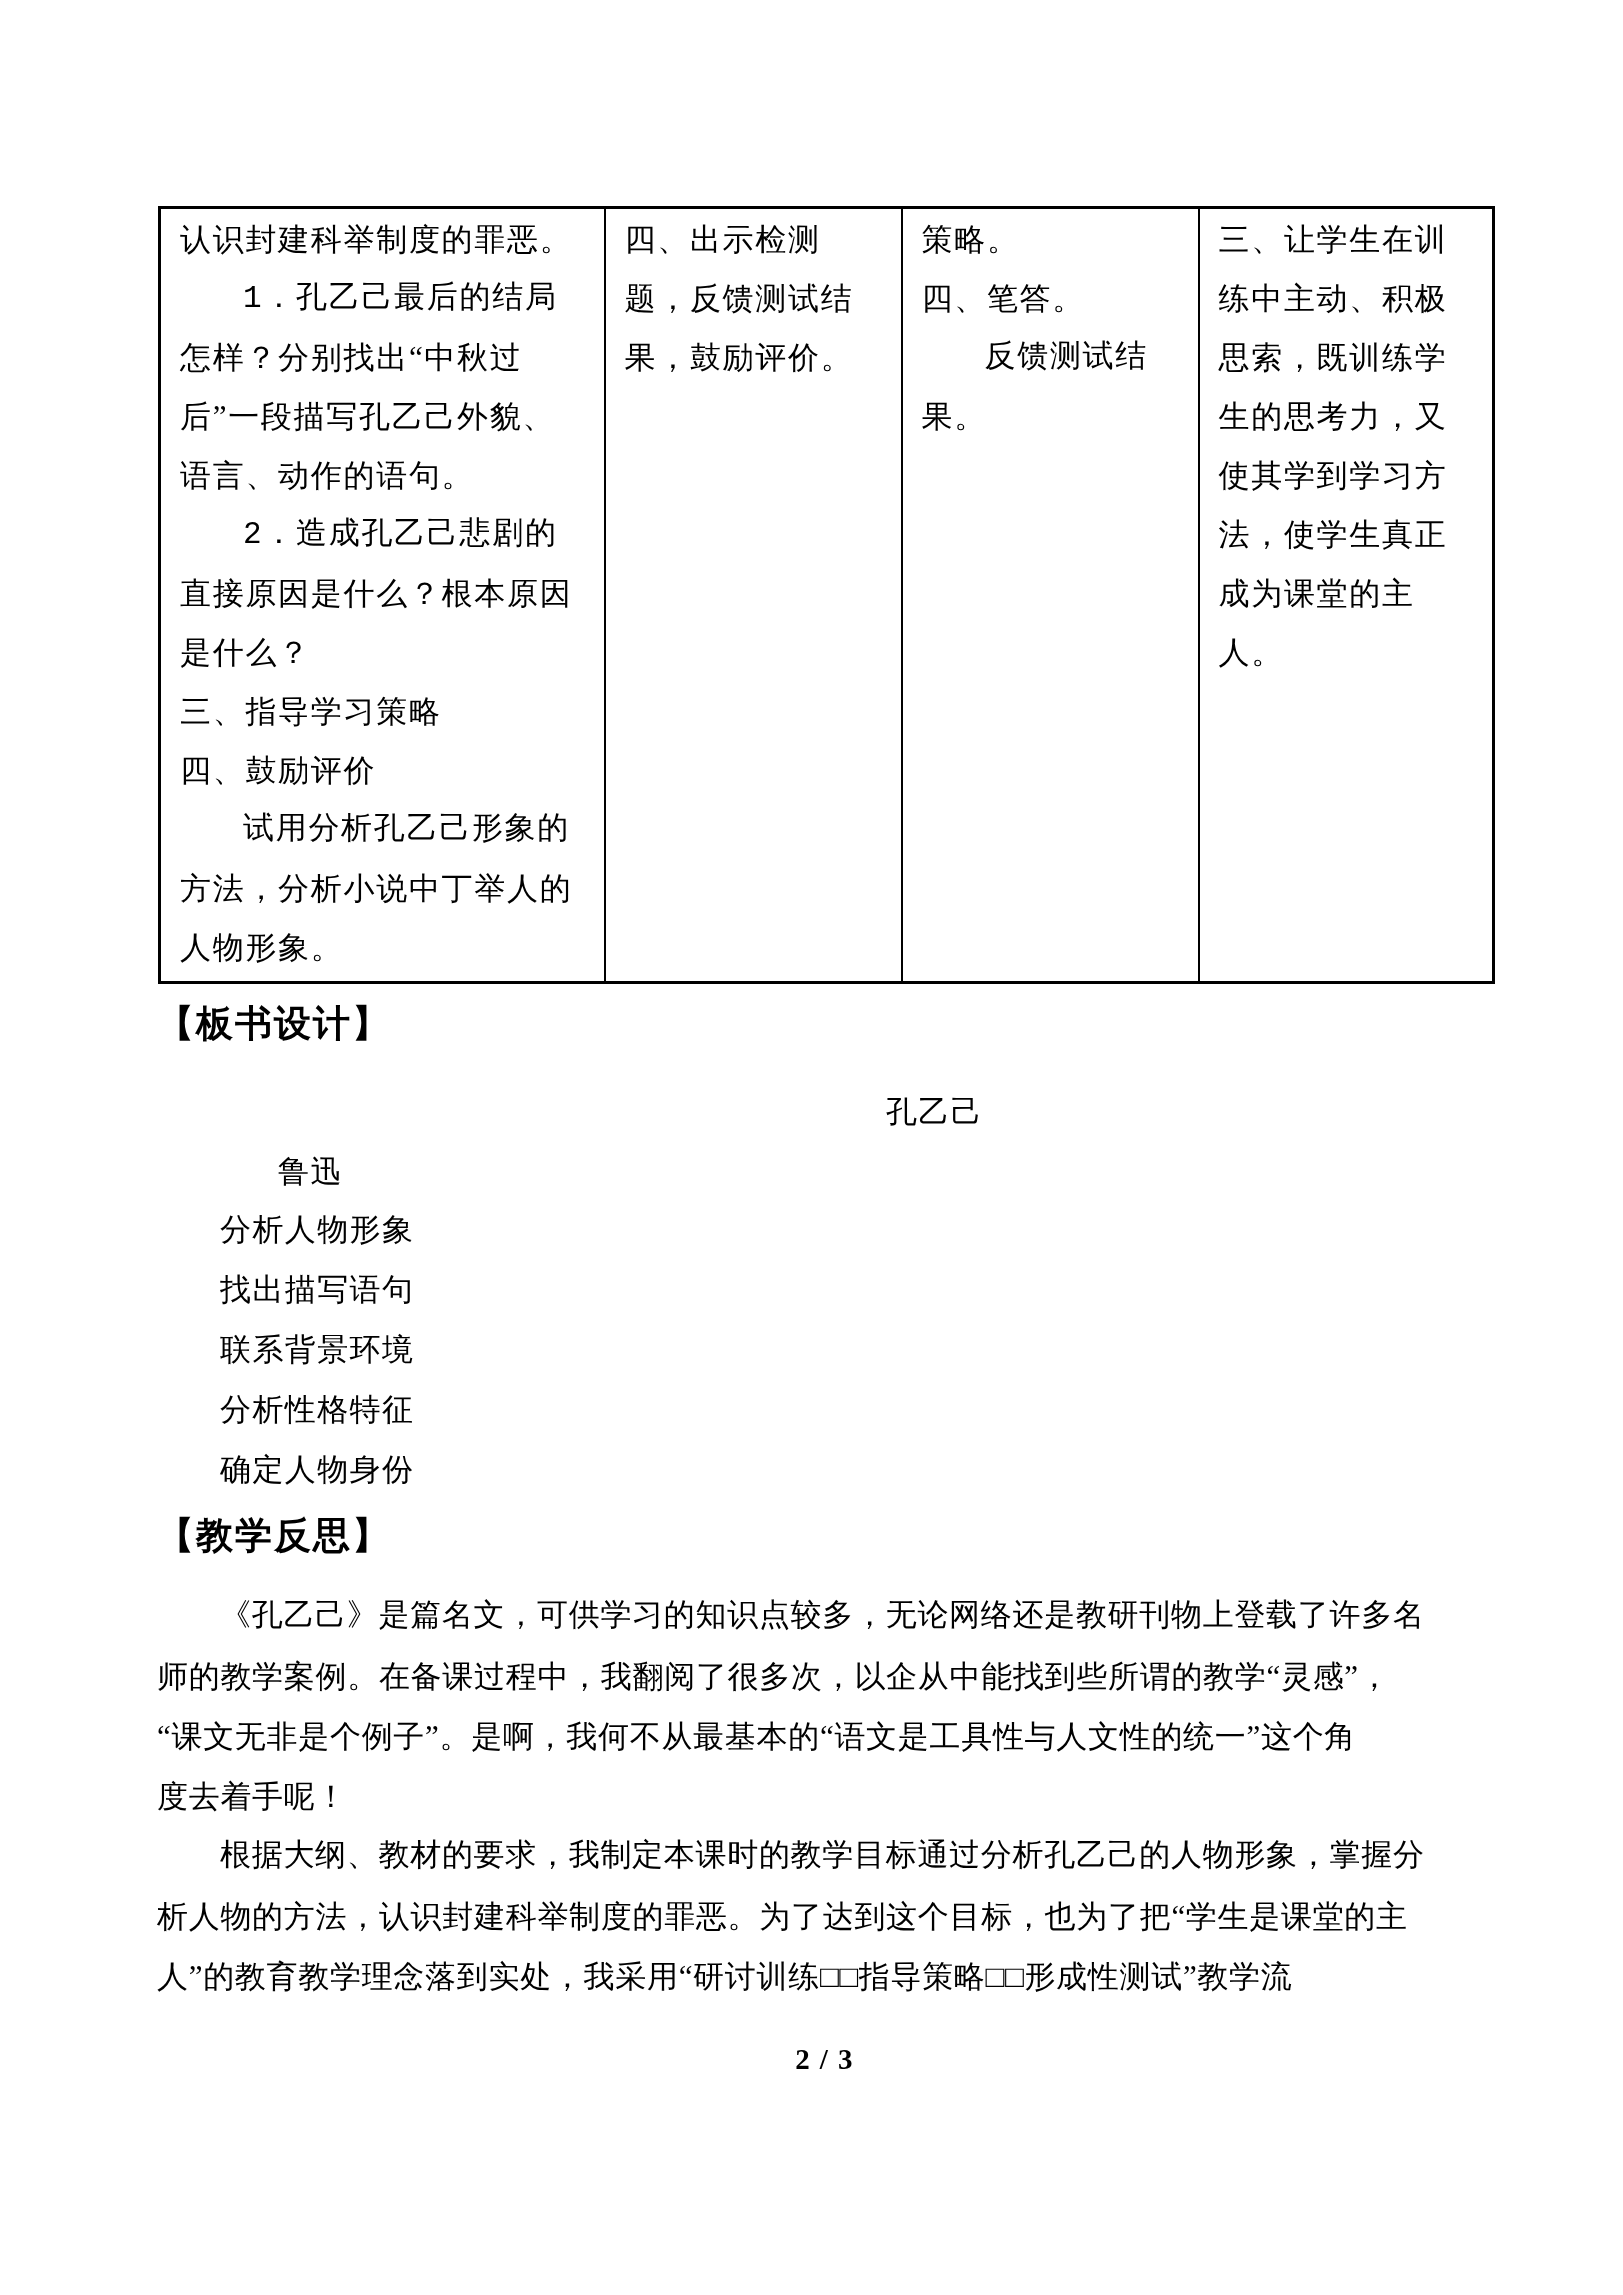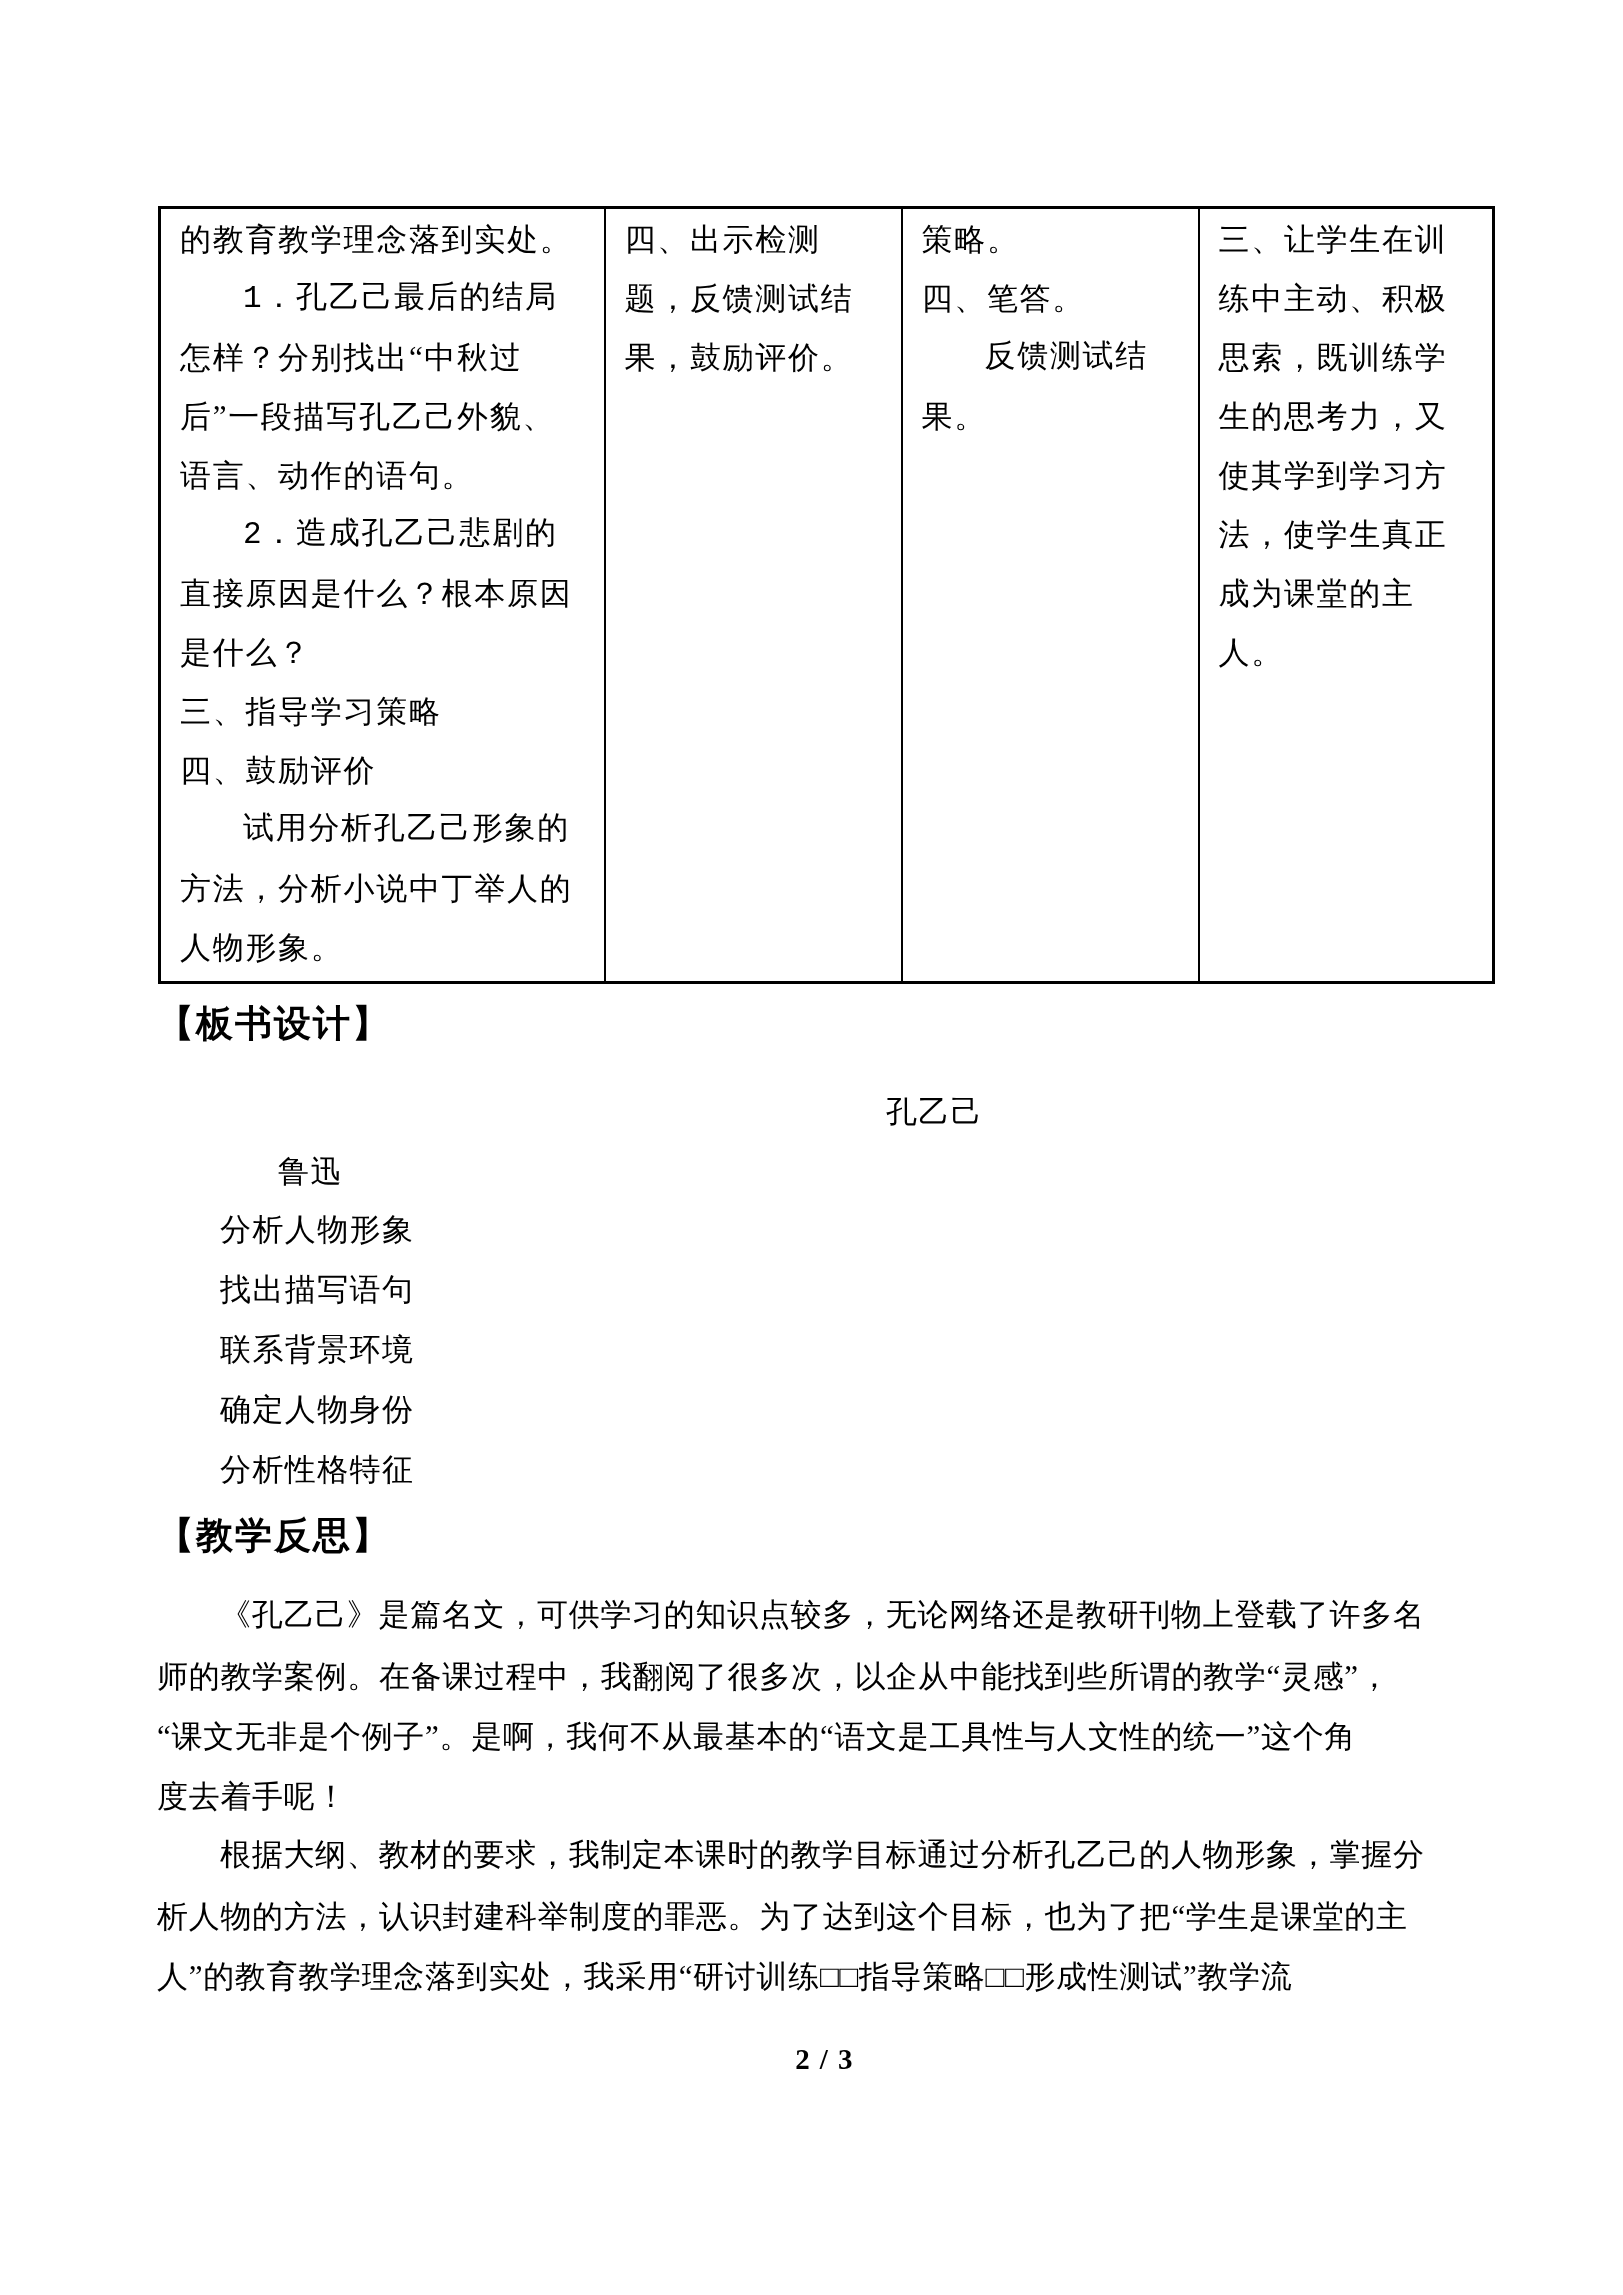--- a/index.html
+++ b/index.html
@@ -74,21 +74,21 @@
   <table class="plan">
     <colgroup>
       <col style="width:445px">
       <col style="width:297px">
       <col style="width:297px">
       <col style="width:295px">
     </colgroup>
     <tbody>
         <tr>
       <td>
-        <div class="ln">的教育教学理念落到实处。</div>
+        <div class="ln">认识封建科举制度的罪恶。</div>
         <div class="ln ind2">1．孔乙己最后的结局</div>
         <div class="ln">怎样？分别找出“中秋过</div>
         <div class="ln">后”一段描写孔乙己外貌、</div>
         <div class="ln">语言、动作的语句。</div>
         <div class="ln ind2">2．造成孔乙己悲剧的</div>
         <div class="ln">直接原因是什么？根本原因</div>
         <div class="ln">是什么？</div>
         <div class="ln">三、指导学习策略</div>
         <div class="ln">四、鼓励评价</div>
         <div class="ln ind2">试用分析孔乙己形象的</div>
@@ -121,22 +121,22 @@
     </table>
 
   <div class="sec-h">【板书设计】</div>
 
   <div class="board">
     <div class="ln ind3">孔乙己</div>
     <div class="ln ind4">鲁迅</div>
     <div class="ln ind2">分析人物形象</div>
     <div class="ln ind2">找出描写语句</div>
     <div class="ln ind2">联系背景环境</div>
+    <div class="ln ind2">分析性格特征</div>
     <div class="ln ind2">确定人物身份</div>
-    <div class="ln ind2">分析性格特征</div>
   </div>
 
   <div class="sec-h sec-h2">【教学反思】</div>
 
   <div class="reflection">
     <div class="ln ind2">《孔乙己》是篇名文，可供学习的知识点较多，无论网络还是教研刊物上登载了许多名</div>
     <div class="ln">师的教学案例。在备课过程中，我翻阅了很多次，以企从中能找到些所谓的教学“灵感”，</div>
     <div class="ln">“课文无非是个例子”。是啊，我何不从最基本的“语文是工具性与人文性的统一”这个角</div>
     <div class="ln">度去着手呢！</div>
     <div class="ln ind2">根据大纲、教材的要求，我制定本课时的教学目标通过分析孔乙己的人物形象，掌握分</div>

